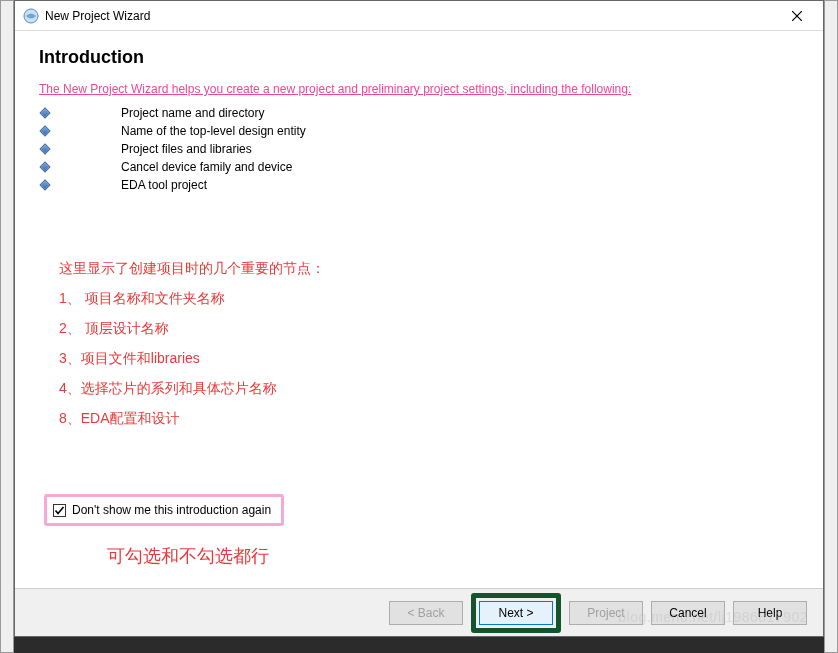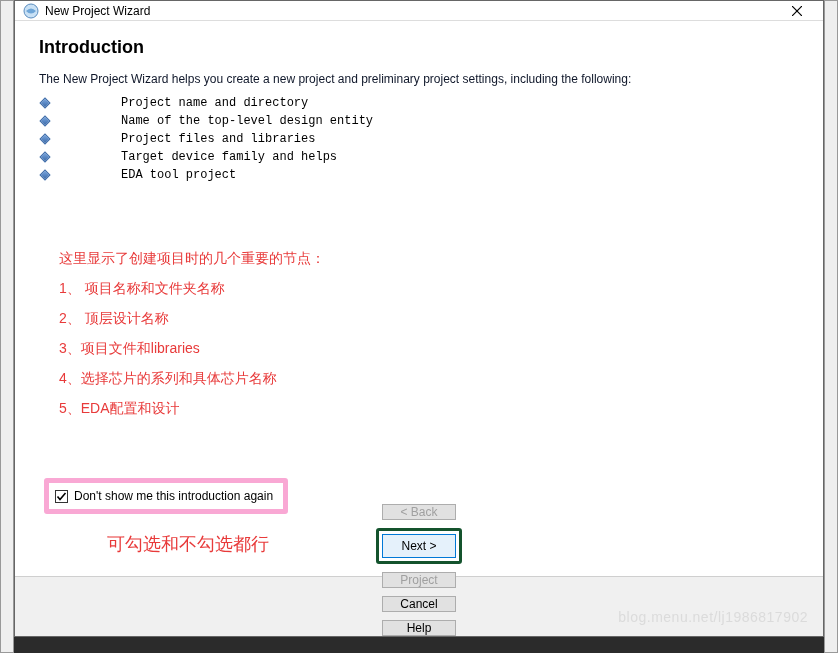--- a/index.html
+++ b/index.html
@@ -36,21 +36,21 @@
     .watermark {
       position: absolute;
       right: 30px;
       bottom: 28px;
       color: rgba(180,180,180,0.35);
       font-size: 14px;
       letter-spacing: 0.5px;
       pointer-events: none;
     }
     .titlebar {
-      height: 20px;
+      height: 30px;
       border-bottom: 1px solid #ddd;
       display: flex;
       align-items: center;
       padding: 0 4px 0 8px;
       background: #fff;
     }
     .app-icon {
       width: 16px; height: 16px;
       margin-right: 6px;
       flex-shrink: 0;
@@ -72,32 +72,32 @@
       padding: 10px 24px 12px 24px;
       position: relative;
     }
     .heading {
       font-size: 18px;
       font-weight: bold;
       color: #000;
       margin: 6px 0 12px 0;
     }
     .intro-text {
-      color: #0f172a;
+      color: #ec4899;
       line-height: 1.5;
       margin-bottom: 6px;
+      text-decoration: underline;
     }
     .bullet-list {
       margin: 2px 0 10px 0;
     }
     .bullet-row {
       display: flex;
       align-items: center;
       height: 18px;
-      font-family: Liberation Mono, monospace;
     }
     .diamond {
       width: 8px; height: 8px;
       transform: rotate(45deg);
       background: linear-gradient(135deg, #7aa7e0 0%, #3b6aa8 100%);
       border: 1px solid #3b6aa8;
       flex-shrink: 0;
       margin-left: 2px;
       margin-right: 72px;
     }
@@ -107,21 +107,21 @@
       top: 222px;
       color: #e83a3a;
       font-size: 14px;
       line-height: 30px;
       font-family: "Microsoft YaHei", "PingFang SC", sans-serif;
     }
     .checkbox-wrap {
       position: absolute;
       left: 29px;
       bottom: 62px;
-      border: 5px solid #f9a8d4;
+      border: 3px solid #f9a8d4;
       border-radius: 3px;
       padding: 6px 10px 6px 6px;
       display: flex;
       align-items: center;
     }
     .chk {
       width: 13px; height: 13px;
       border: 1px solid #333;
       margin-right: 6px;
       display: flex;
@@ -132,29 +132,28 @@
     }
     .checkbox-annot {
       position: absolute;
       left: 92px;
       bottom: 20px;
       color: #e83a3a;
       font-size: 18px;
       font-family: "Microsoft YaHei", "PingFang SC", sans-serif;
     }
     .footer {
-      height: 60px;
+      height: 48px;
       border-top: 1px solid #cfcfcf;
       background: #f0f0f0;
       display: flex;
       align-items: center;
       justify-content: flex-end;
       padding: 0 16px;
       gap: 8px;
-      flex-direction: column;
     }
     .btn {
       min-width: 74px;
       height: 24px;
       border: 1px solid #adadad;
       background: #e1e1e1;
       display: flex;
       align-items: center;
       justify-content: center;
       font-size: 12px;
@@ -165,21 +164,21 @@
     .btn.disabled {
       color: #a0a0a0;
       cursor: default;
     }
     .btn.primary {
       border: 1px solid #0078d7;
       background: #e5f1fb;
     }
     .next-highlight {
       padding: 3px;
-      border: 3px solid #14532d;
+      border: 5px solid #14532d;
       border-radius: 3px;
     }
     .big-s {
       position: absolute;
       right: 0;
       top: 260px;
       font-size: 100px;
       color: #d8d8d8;
       font-family: Georgia, serif;
       z-index: -1;
@@ -221,36 +220,36 @@
       <div class="bullet-row">
           <span class="diamond"></span>
           <span>Name of the top-level design entity</span>
         </div>
       <div class="bullet-row">
           <span class="diamond"></span>
           <span>Project files and libraries</span>
         </div>
       <div class="bullet-row">
           <span class="diamond"></span>
-          <span>Target device family and helps</span>
+          <span>Cancel device family and device</span>
         </div>
       <div class="bullet-row">
           <span class="diamond"></span>
           <span>EDA tool project</span>
         </div>
     </div>
 
 
     <div class="annotation-block">
       <div>这里显示了创建项目时的几个重要的节点：</div>
       <div>1、 项目名称和文件夹名称</div>
       <div>2、 顶层设计名称</div>
       <div>3、项目文件和libraries</div>
       <div>4、选择芯片的系列和具体芯片名称</div>
-      <div>5、EDA配置和设计</div>
+      <div>8、EDA配置和设计</div>
     </div>
 
     <div class="checkbox-wrap">
       <div class="chk">
         <svg width="11" height="11" viewBox="0 0 11 11">
           <polyline points="1.5,5.5 4,8.5 9.5,2" fill="none" stroke="#000" stroke-width="1.6"></polyline>
         </svg>
       </div>
       <span>Don't show me this introduction again</span>
     </div>

